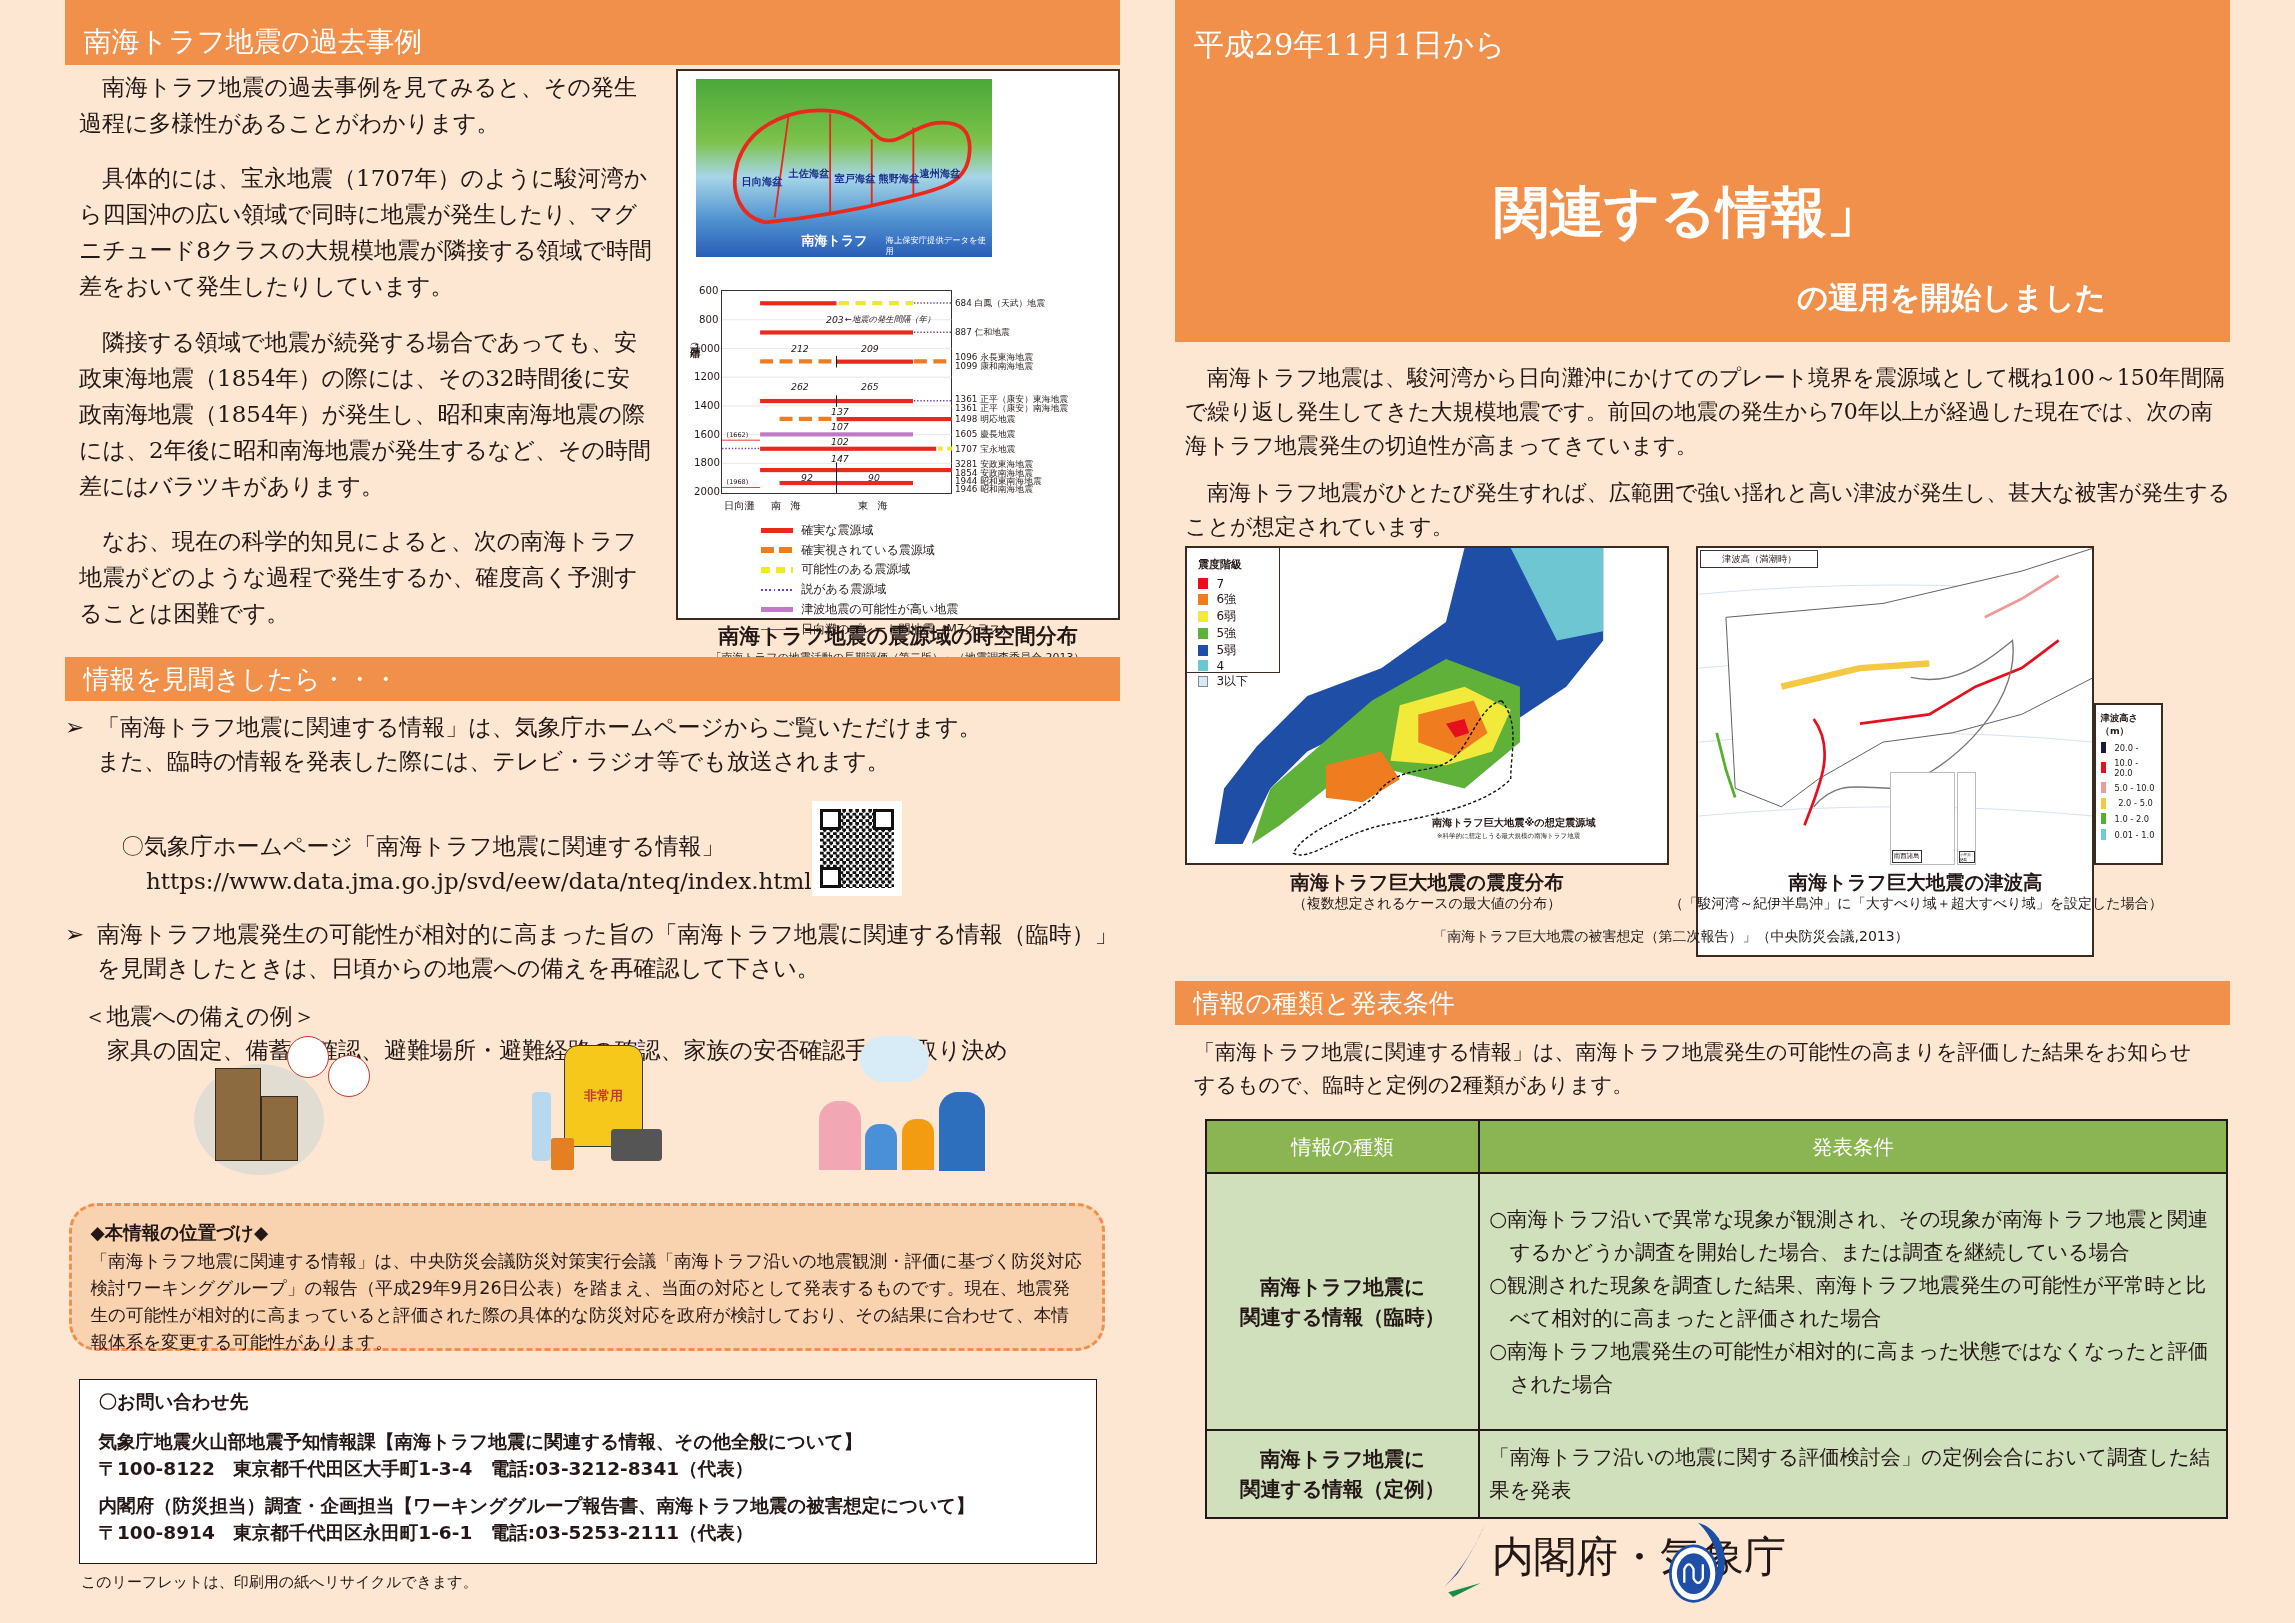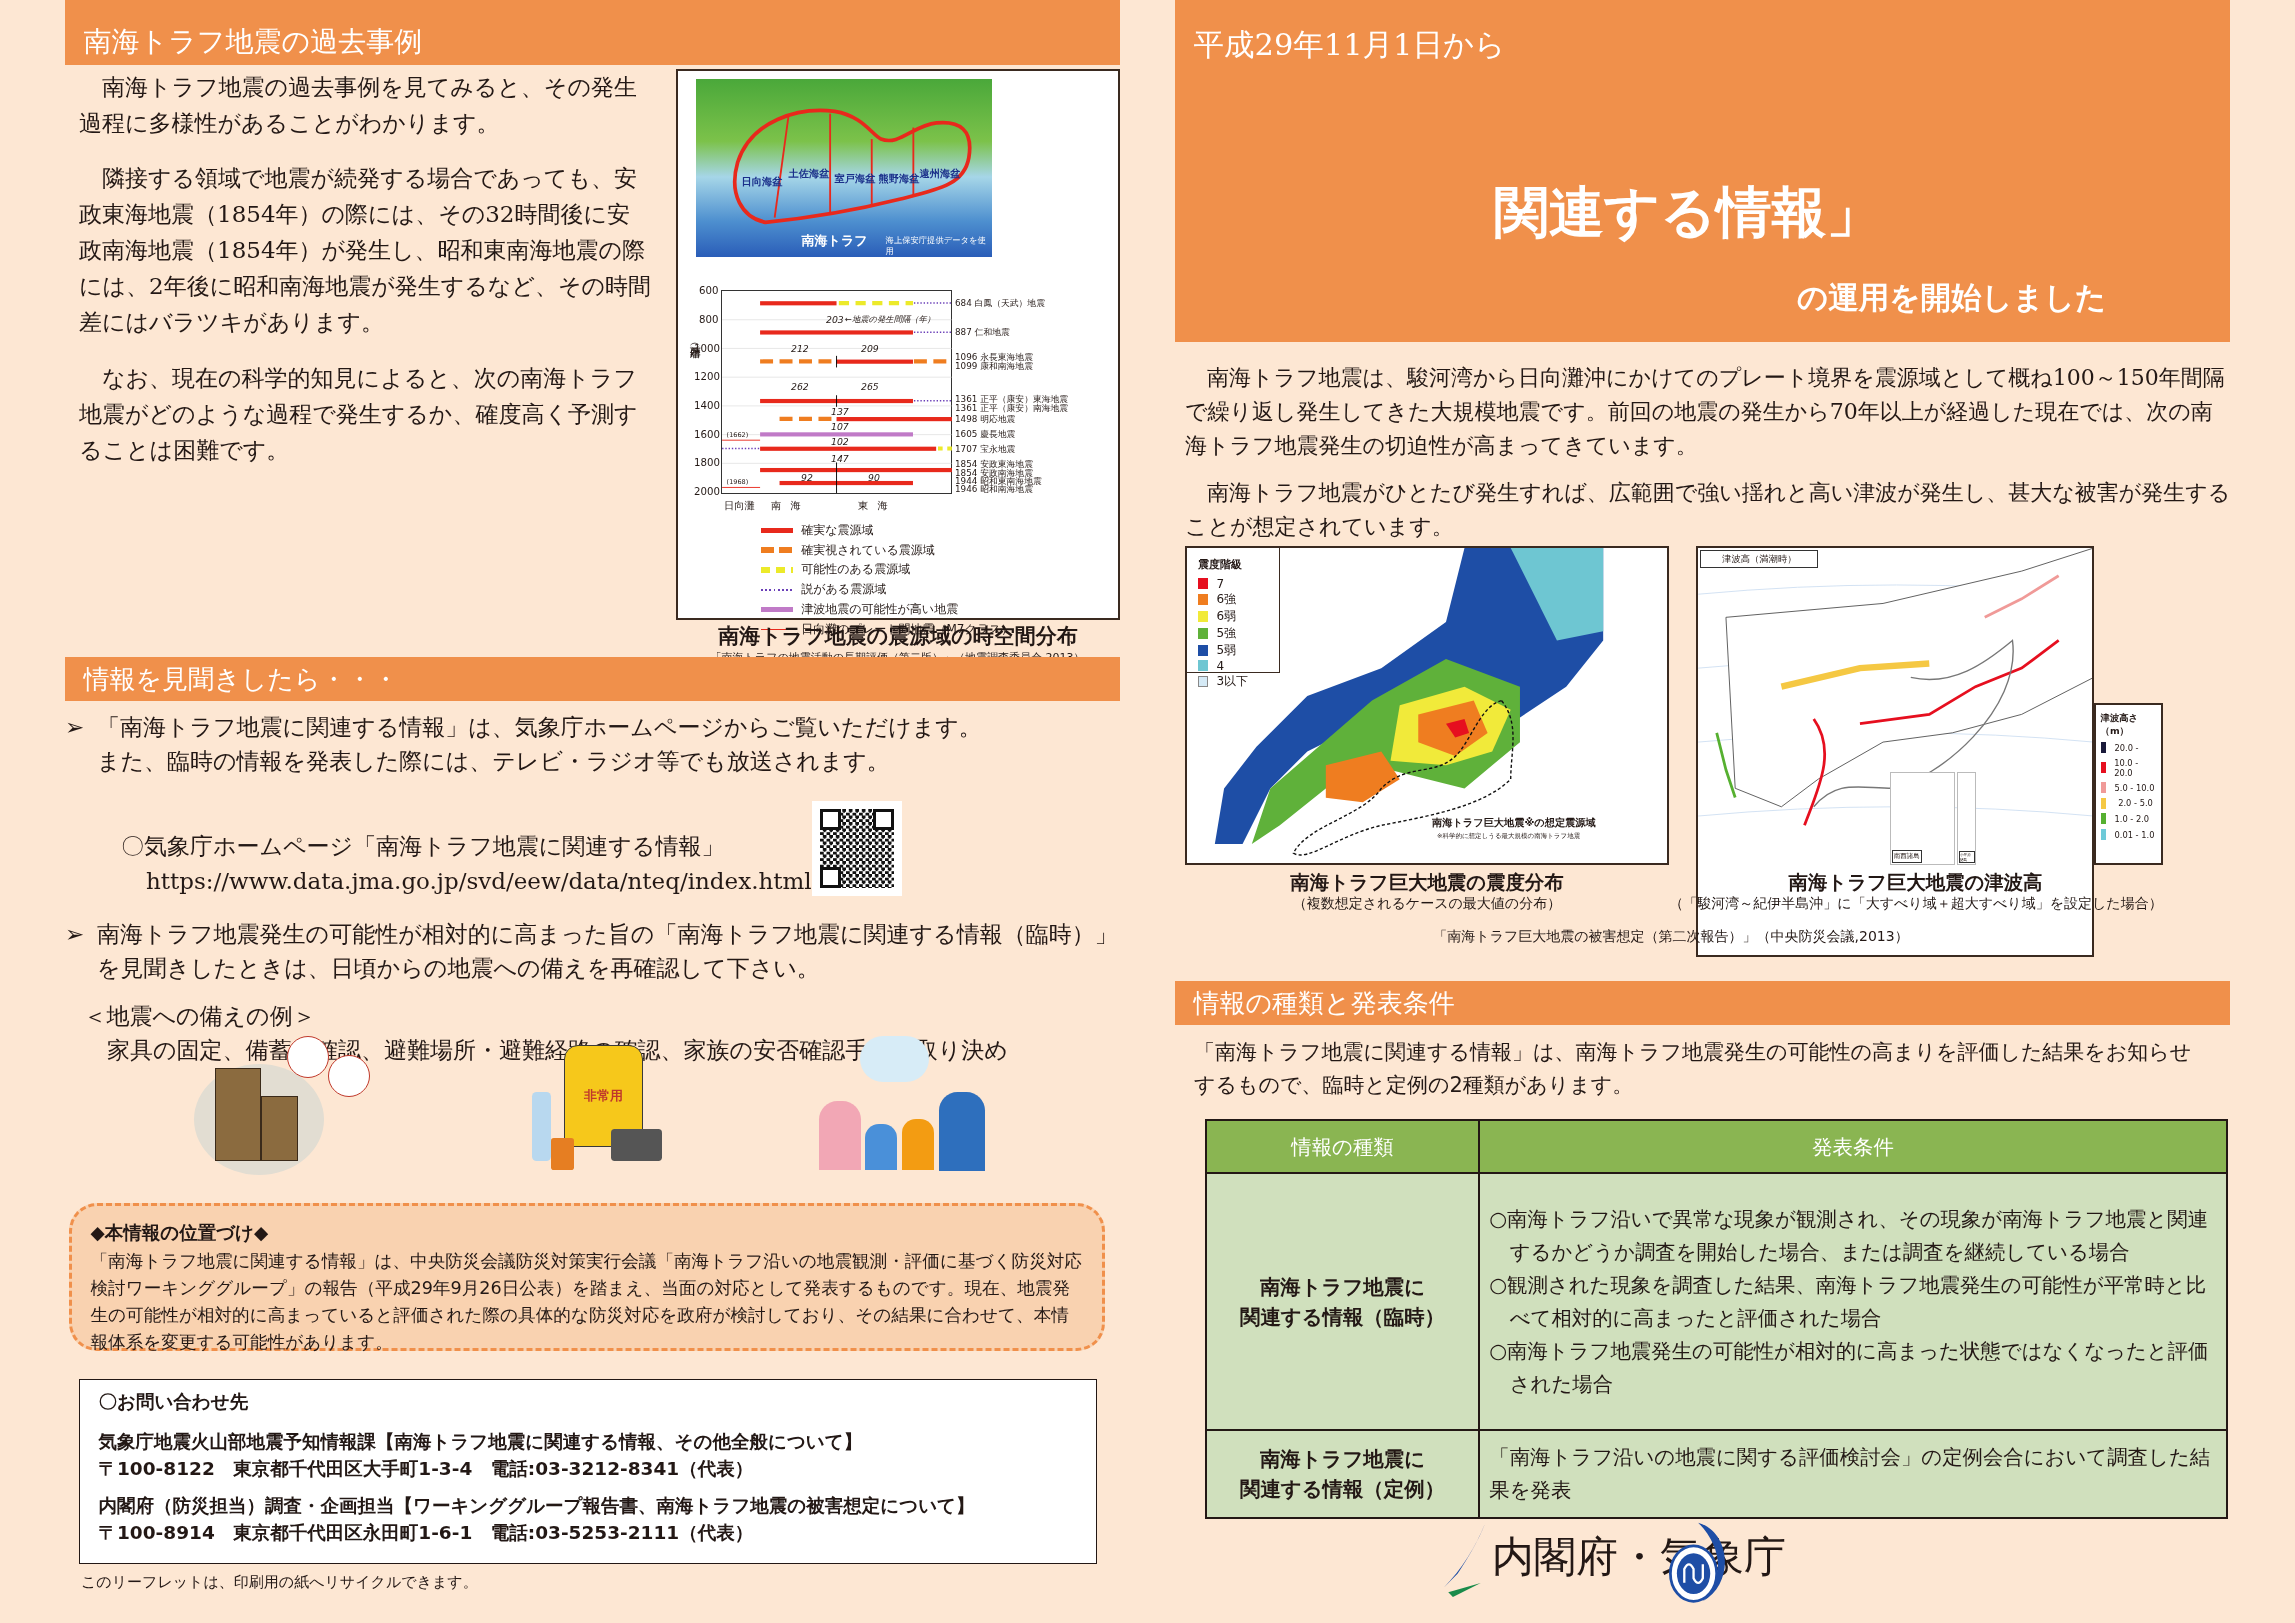--- a/index.html
+++ b/index.html
@@ -20,20 +20,21 @@
 </style>
 </head>
 <body>
 
 <div class="abs bar sec-bar" style="left:65px;top:0;width:1055px;height:65px;padding-top:18.5px;">
   <span style="font-size:28px;">南海トラフ地震の過去事例</span>
 </div>
 
 <div class="abs serif" style="left:79px;top:69px;width:574px;">
   <p class="body" style="margin-bottom:19.4px;">南海トラフ地震の過去事例を見てみると、その発生過程に多様性があることがわかります。</p>
+  <p class="body" style="margin-bottom:19.4px;">具体的には、宝永地震（1707年）のように駿河湾から四国沖の広い領域で同時に地震が発生したり、マグニチュード8クラスの大規模地震が隣接する領域で時間差をおいて発生したりしています。</p>
   <p class="body" style="margin-bottom:19.4px;">隣接する領域で地震が続発する場合であっても、安政東海地震（1854年）の際には、その32時間後に安政南海地震（1854年）が発生し、昭和東南海地震の際には、2年後に昭和南海地震が発生するなど、その時間差にはバラツキがあります。</p>
   <p class="body">なお、現在の科学的知見によると、次の南海トラフ地震がどのような過程で発生するか、確度高く予測することは困難です。</p>
 </div>
 
 <div class="abs panel" style="left:676px;top:69px;width:444px;height:551px;">
 
   <div style="position:absolute;left:17.6px;top:8.3px;width:296px;height:178px;background:linear-gradient(180deg,#4aa83a 0%,#7cc24a 35%,#a6d6e8 55%,#4d8fcf 80%,#2a5db8 100%);overflow:hidden;">
     <svg width="296" height="178" viewBox="0 0 640 385">
       <path d="M90 180 C120 90 220 60 300 70 C360 80 380 120 400 130 C440 145 470 100 520 95 C570 90 600 110 590 170 C580 230 520 240 440 260 C360 280 250 300 150 310 C100 300 70 250 90 180 Z" fill="none" stroke="#e8291c" stroke-width="8"></path>
       <line x1="200" y1="80" x2="170" y2="300" stroke="#e8291c" stroke-width="4"></line>
@@ -127,21 +128,21 @@
     <div class="abs" style="left:277px;top:25.4px;font-size:8.8px;line-height:10.2px;">
       <div style="position:absolute;top:7.4px;white-space:nowrap;">684 白鳳（天武）地震</div>
       <div style="position:absolute;top:37px;white-space:nowrap;">887 仁和地震</div>
       <div style="position:absolute;top:62px;white-space:nowrap;">1096 永長東海地震</div>
       <div style="position:absolute;top:71px;white-space:nowrap;">1099 康和南海地震</div>
       <div style="position:absolute;top:104px;white-space:nowrap;">1361 正平（康安）東海地震</div>
       <div style="position:absolute;top:113px;white-space:nowrap;">1361 正平（康安）南海地震</div>
       <div style="position:absolute;top:124px;white-space:nowrap;">1498 明応地震</div>
       <div style="position:absolute;top:139px;white-space:nowrap;">1605 慶長地震</div>
       <div style="position:absolute;top:154px;white-space:nowrap;">1707 宝永地震</div>
-      <div style="position:absolute;top:169px;white-space:nowrap;">1854 安政東海地震</div>
+      <div style="position:absolute;top:169px;white-space:nowrap;">3281 安政東海地震</div>
       <div style="position:absolute;top:178px;white-space:nowrap;">1854 安政南海地震</div>
       <div style="position:absolute;top:186px;white-space:nowrap;">1944 昭和東南海地震</div>
       <div style="position:absolute;top:194px;white-space:nowrap;">1946 昭和南海地震</div>
     </div>
 
     <div class="abs" style="left:46px;top:234px;font-size:10.2px;">日向灘</div>
     <div class="abs" style="left:93px;top:234px;font-size:10.2px;letter-spacing:9.3px;">南海</div>
     <div class="abs" style="left:180px;top:234px;font-size:10.2px;letter-spacing:9.3px;">東海</div>
 
     <div class="abs" style="left:83px;top:254px;">

